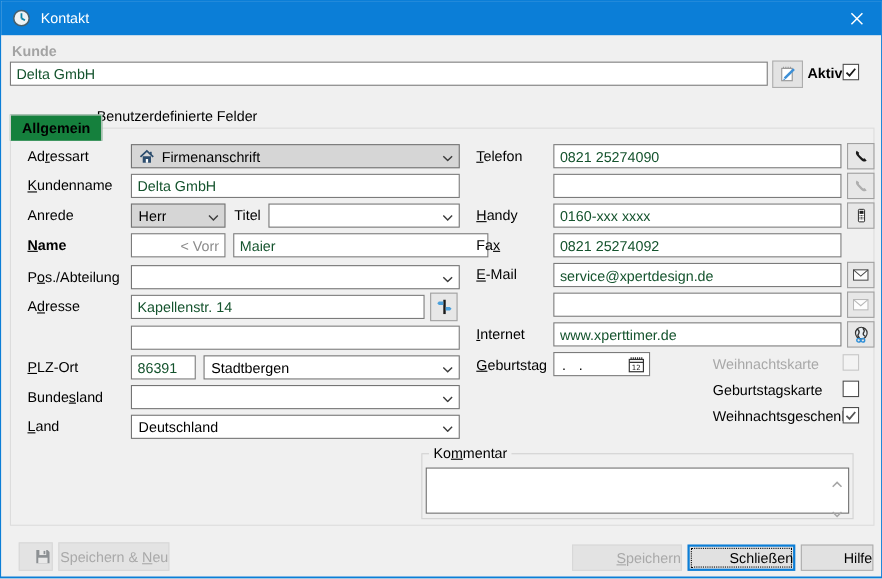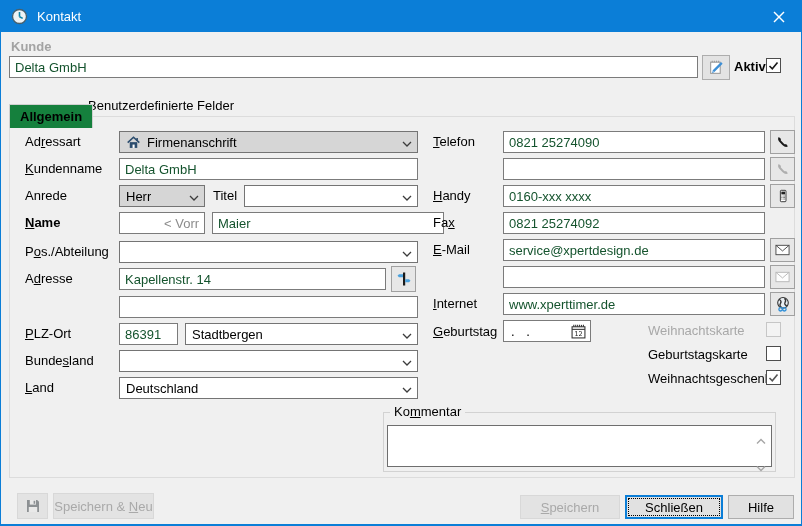--- a/index.html
+++ b/index.html
@@ -21,21 +21,21 @@
   .combo.gray{background:#d6d6d6;}
   .combo .ctext{white-space:nowrap;overflow:hidden;}
   .combo .chev{margin-left:auto;flex:none;}
   .combo .cicon{margin-right:6px;flex:none;display:flex;}
   .iconbtn{position:absolute;border:1px solid #a0a0a0;background:#e7e7e7;display:flex;
     align-items:center;justify-content:center;box-sizing:border-box;}
   .checkbox{position:absolute;width:15px;height:15px;border:1px solid #4d4d4d;background:#fff;
     box-sizing:border-box;display:flex;align-items:center;justify-content:center;}
   .checkbox.disabled{border-color:#c6c6c6;background:#f3f3f3;}
   .btn{position:absolute;font-size:13px;color:#000;background:#e1e1e1;border:1px solid #adadad;
-    display:flex;align-items:center;justify-content:center;box-sizing:border-box;white-space:nowrap;}
+    display:flex;align-items:center;justify-content:flex-end;box-sizing:border-box;white-space:nowrap;}
   .btn.disabled{background:#e3e3e3;border-color:#d8d8d8;color:#a9a9a9;}
   .btn.default{border:2px solid #0b7ed7;outline:1px dotted #000;outline-offset:-4px;}
   .tab{position:absolute;height:22px;top:62px;display:flex;align-items:center;
     padding:0 10px;font-size:13px;box-sizing:border-box;color:#000;}
   .tab.active{top:72px;height:24px;background:#15803d;border:1px solid #d0d0d0;border-bottom:none;
     font-weight:bold;z-index:2;}
   .panel{position:absolute;left:8px;top:84px;width:786px;height:362px;border:1px solid #dcdcdc;
     box-sizing:border-box;z-index:0;}
   .group{position:absolute;border:1px solid #d2d2d2;box-sizing:border-box;}
   .group .legend{position:absolute;top:-9px;left:6px;background:#f0f0f0;padding:0 4px;

